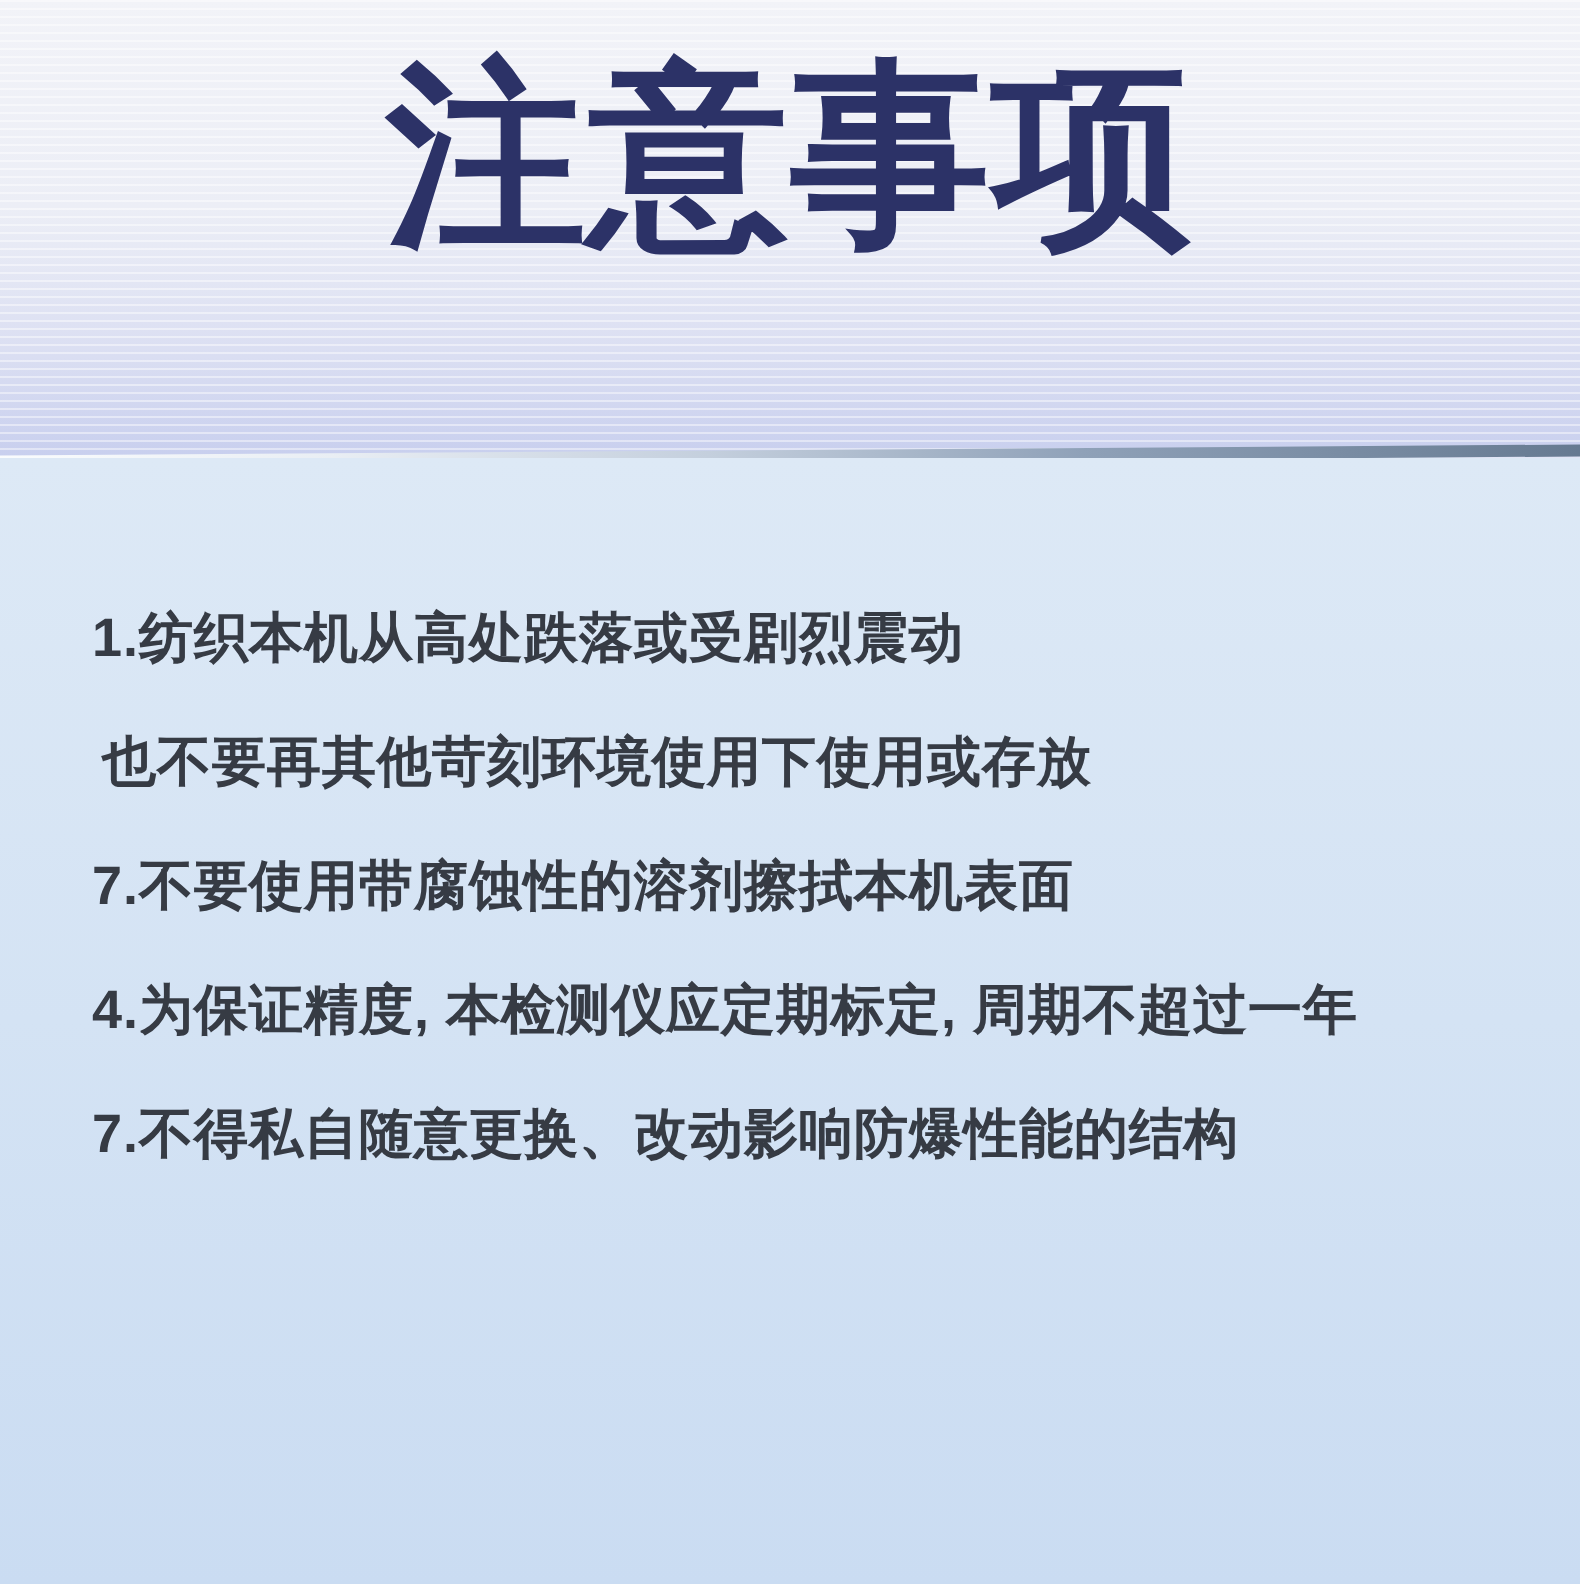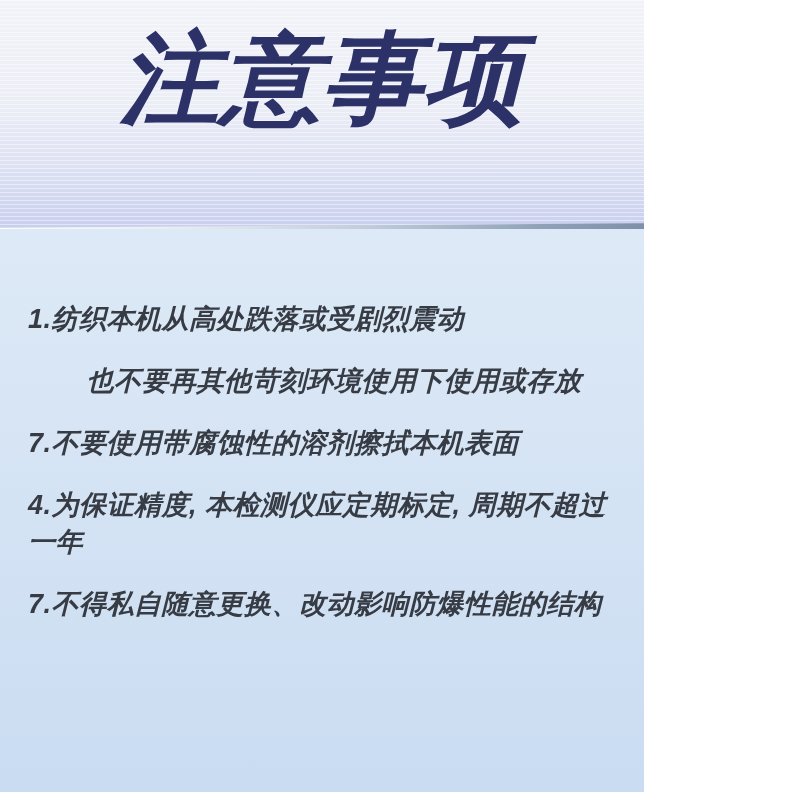--- a/index.html
+++ b/index.html
@@ -2,25 +2,24 @@
 <html><head>
 <meta charset="utf-8">
 <style>
   html, body {
     margin: 0;
     padding: 0;
     background: #ffffff;
   }
   .poster {
     position: relative;
-    width: 644px;
+    width: 790px;
     height: 792px;
     overflow: hidden;
     font-family: "Liberation Sans", "DejaVu Sans", sans-serif;
-    font-style: italic;
   }
 
   
   .header {
     position: absolute;
     top: 0; left: 0;
     width: 100%;
     height: 229px;
     background:
       repeating-linear-gradient(180deg,
@@ -59,37 +58,36 @@
   }
 
   
   .body-panel {
     position: absolute;
     top: 229px; left: 0;
     width: 100%;
     height: 563px;
     background: linear-gradient(180deg, #dde9f6 0%, #d4e3f4 50%, #cadcf2 100%);
     box-sizing: border-box;
-    padding: 72px 36px 0 28px;
+    padding: 72px 36px 0 46px;
   }
   .notice-list {
     display: flex;
     flex-direction: column;
   }
   .notice-item {
     margin-bottom: 25px;
     color: #363b44;
     font-size: 27px;
     font-weight: 600;
     letter-spacing: 0.5px;
     line-height: 37px;
   }
   .notice-line.wrap {
-    margin-left: 32px;
-    text-align: center;
+    margin-left: 5px;
   }
 </style>
 </head>
 <body>
 
 <div class="poster">
 
   <div class="header">
     <div class="title">注意事项</div>
   </div>

